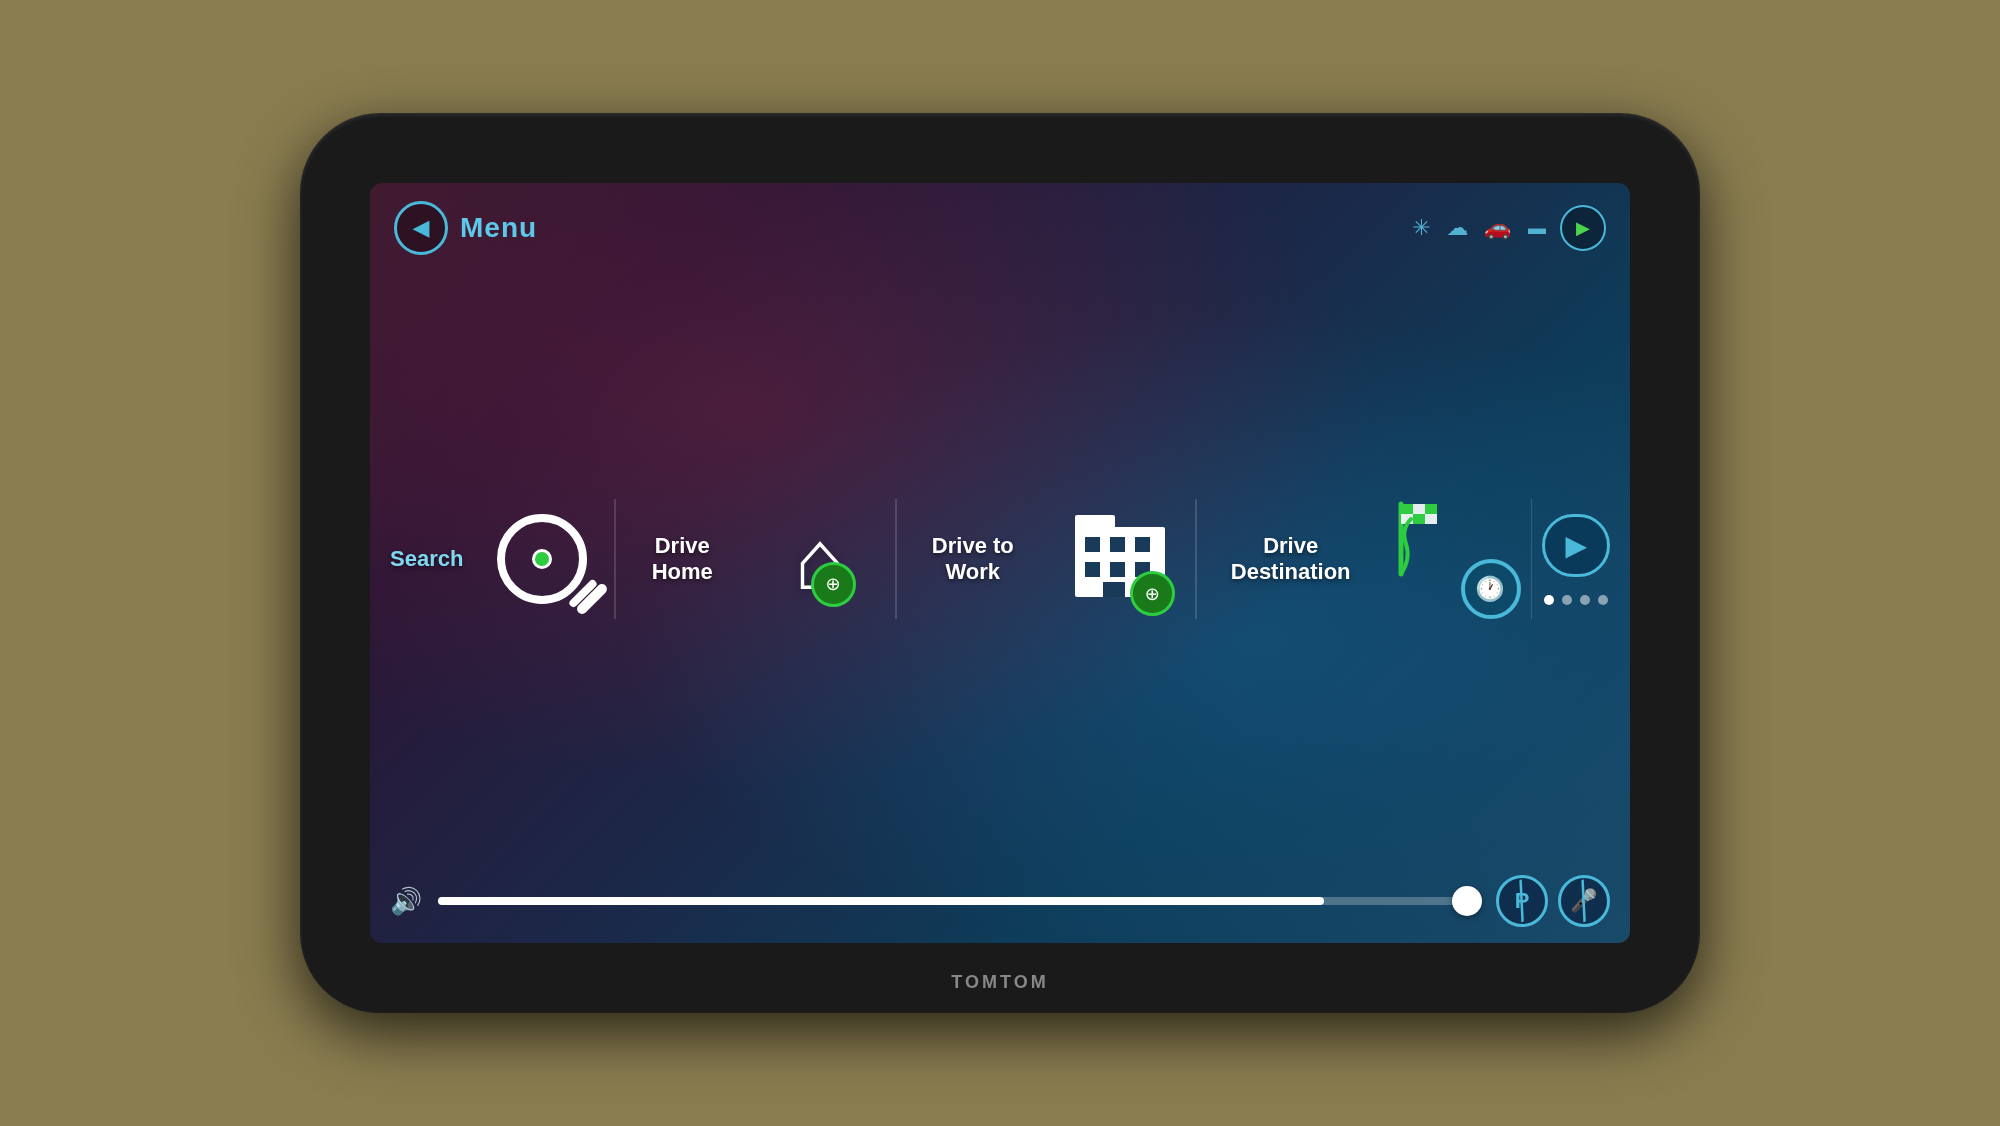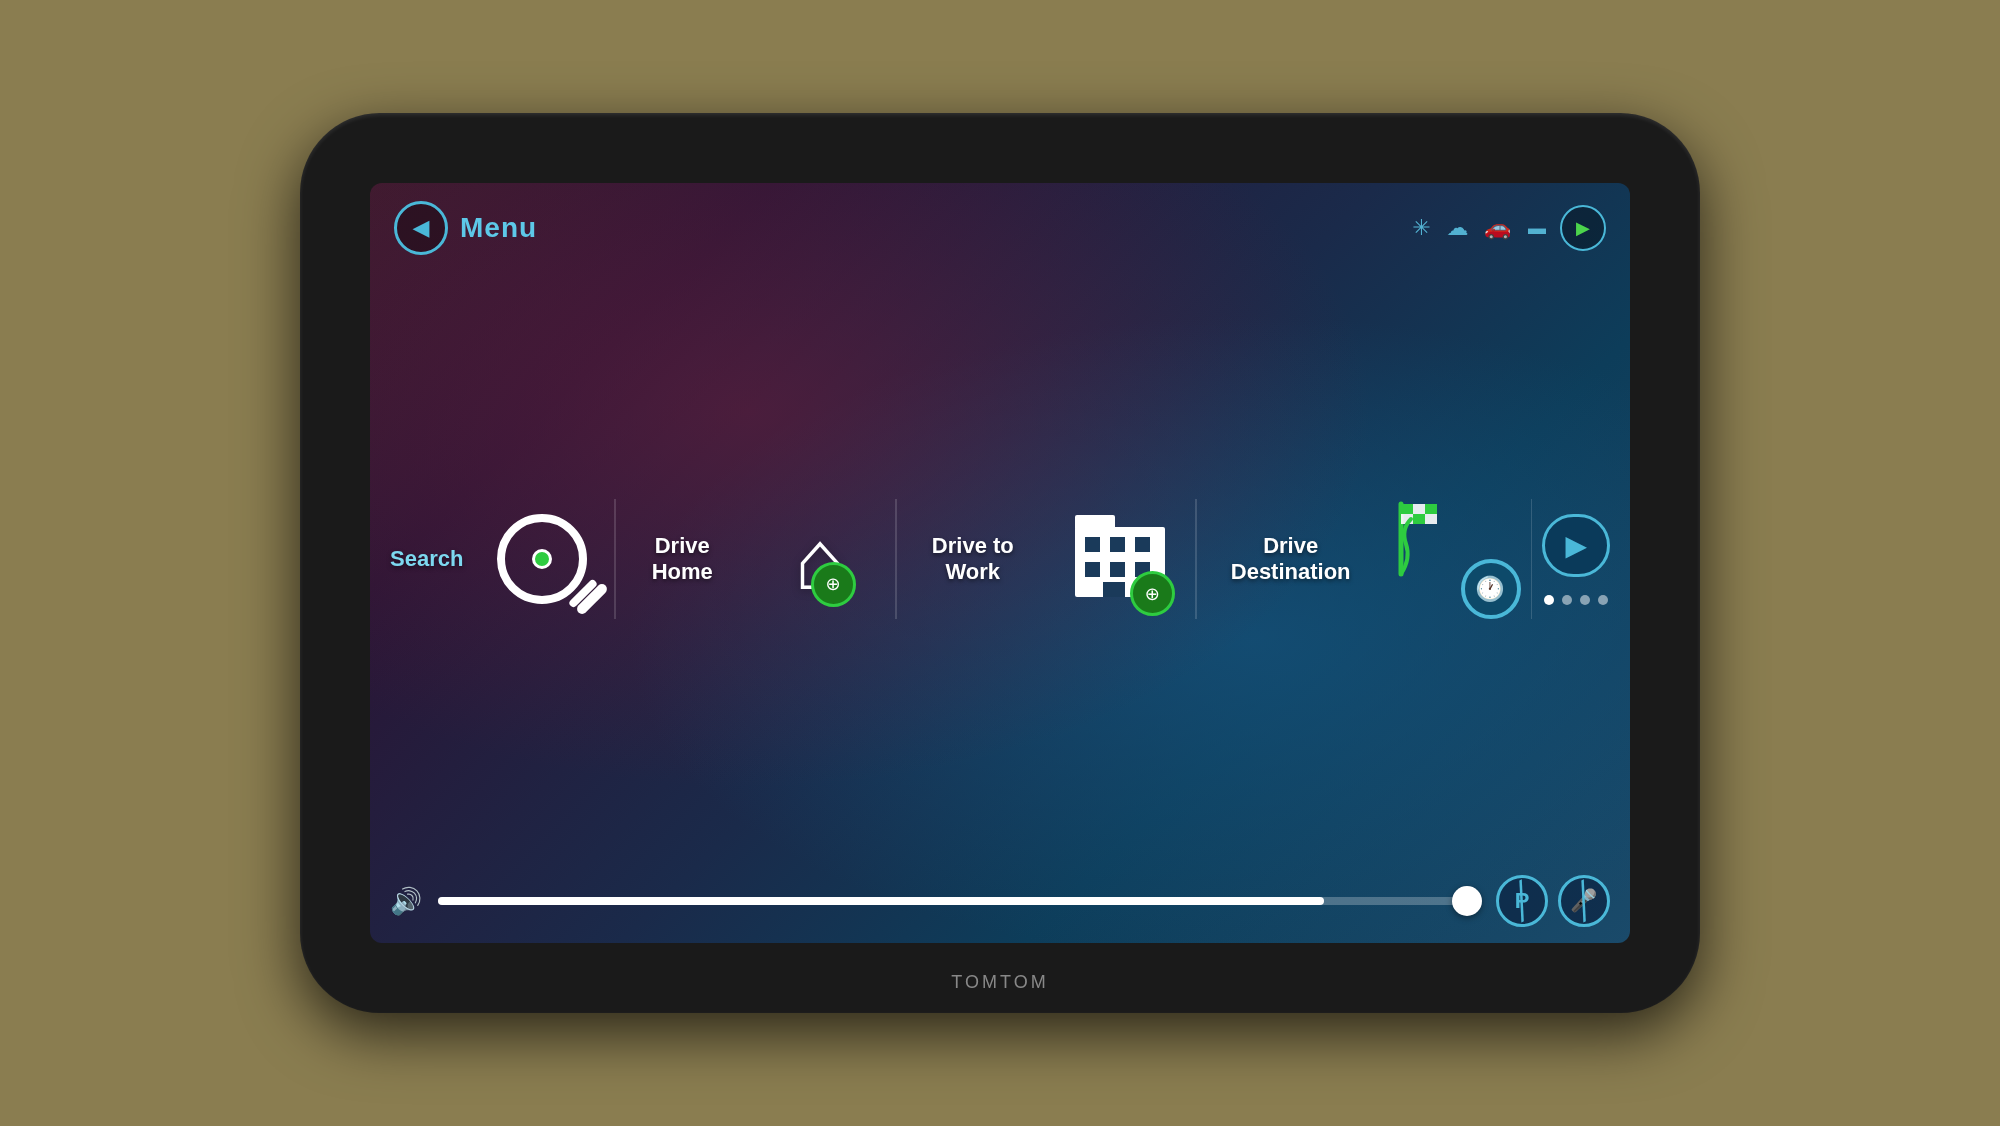--- a/index.html
+++ b/index.html
@@ -353,21 +353,21 @@
     }
 
     
     .device-brand {
       position: absolute;
       bottom: 20px;
       left: 50%;
       transform: translateX(-50%);
       color: #888;
       font-size: 18px;
-      font-weight: 400;
+      font-weight: 700;
       letter-spacing: 3px;
       text-transform: uppercase;
     }
 
     .menu-divider {
       width: 2px;
       height: 120px;
       background: rgba(255,255,255,0.15);
       margin: 30px 0;
     }

